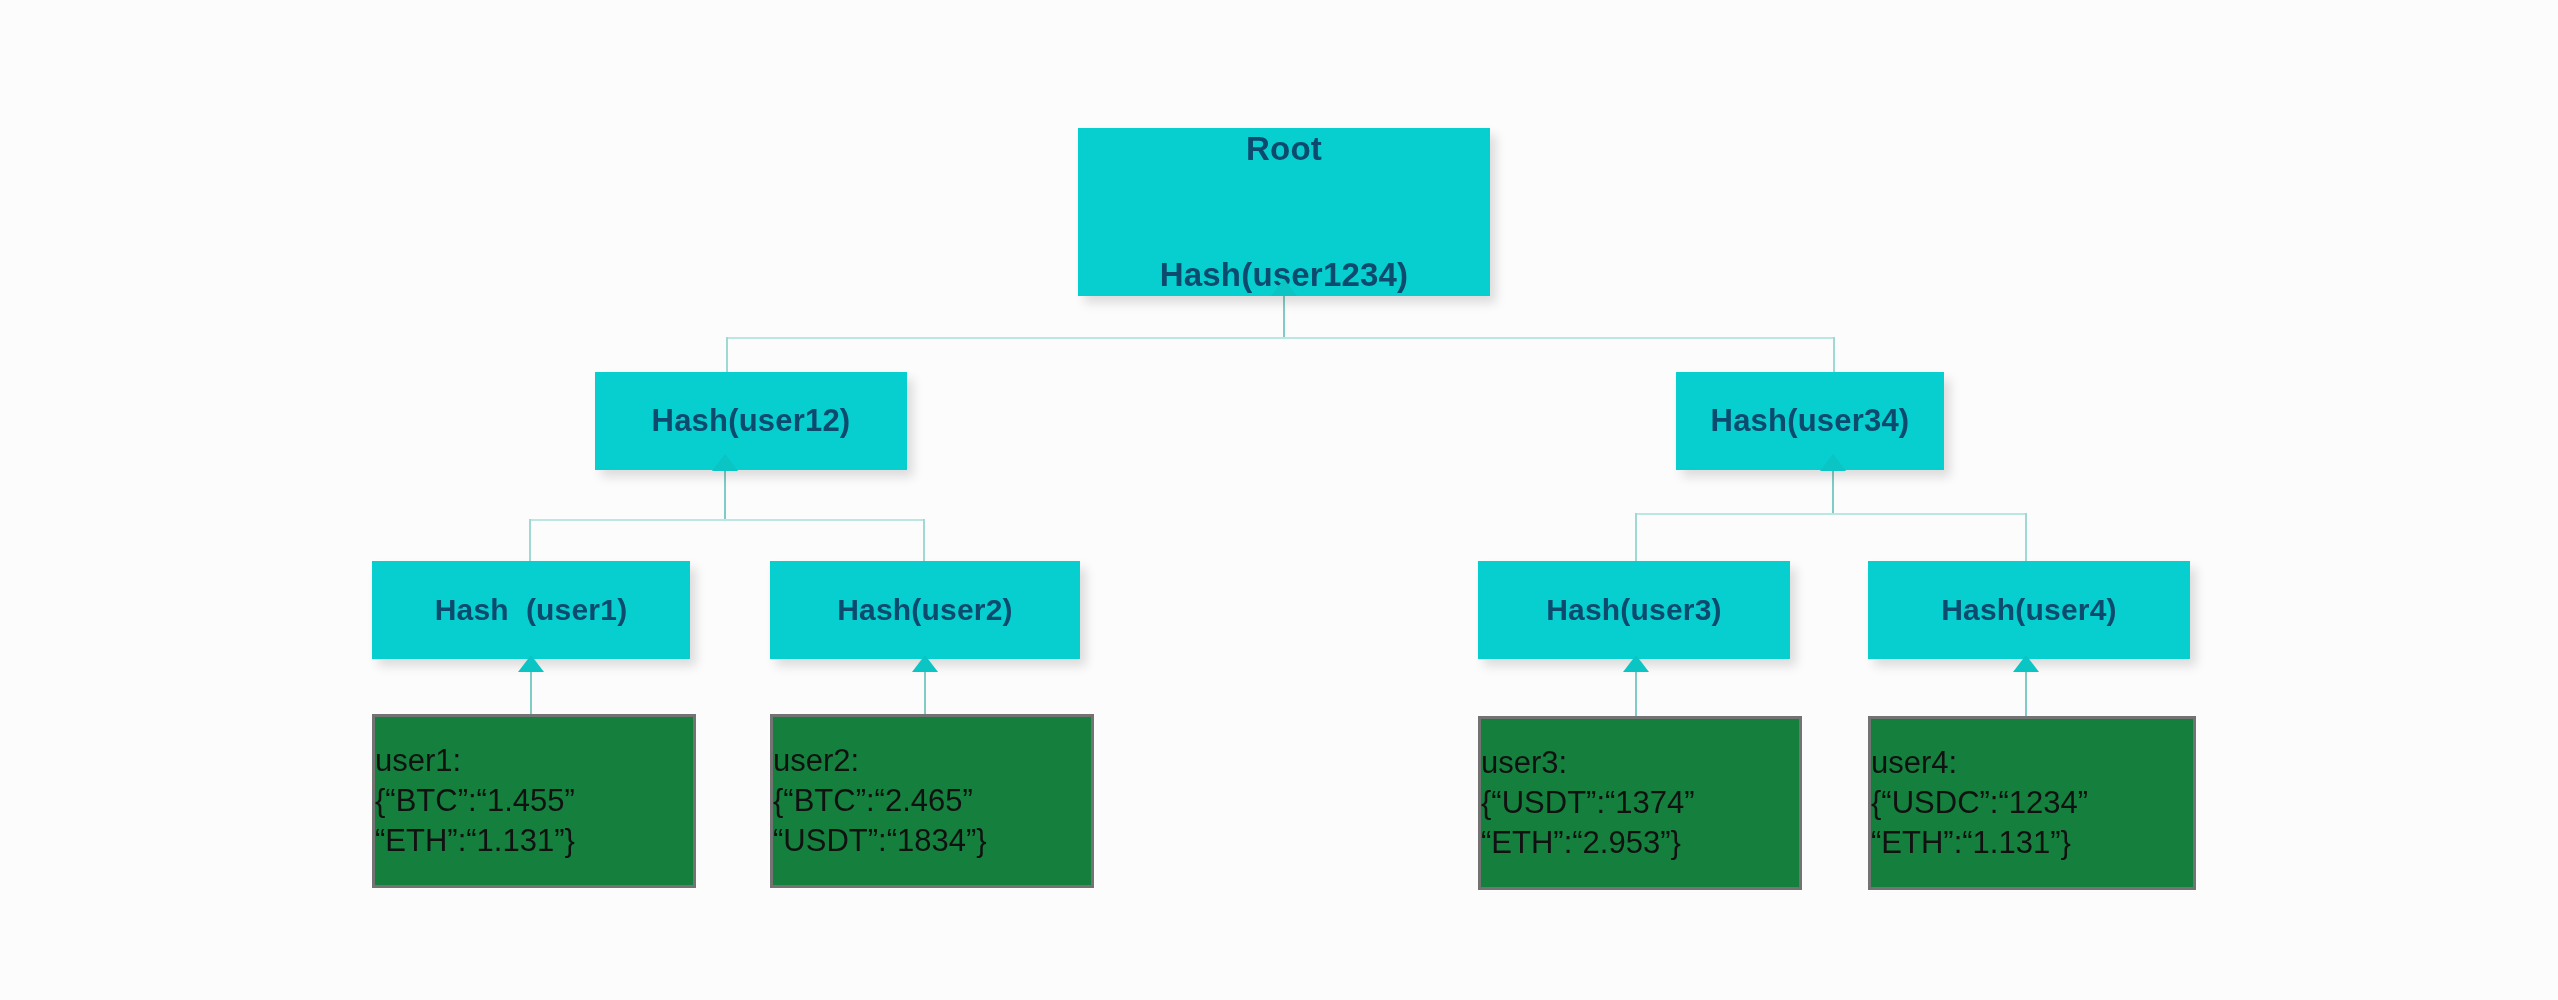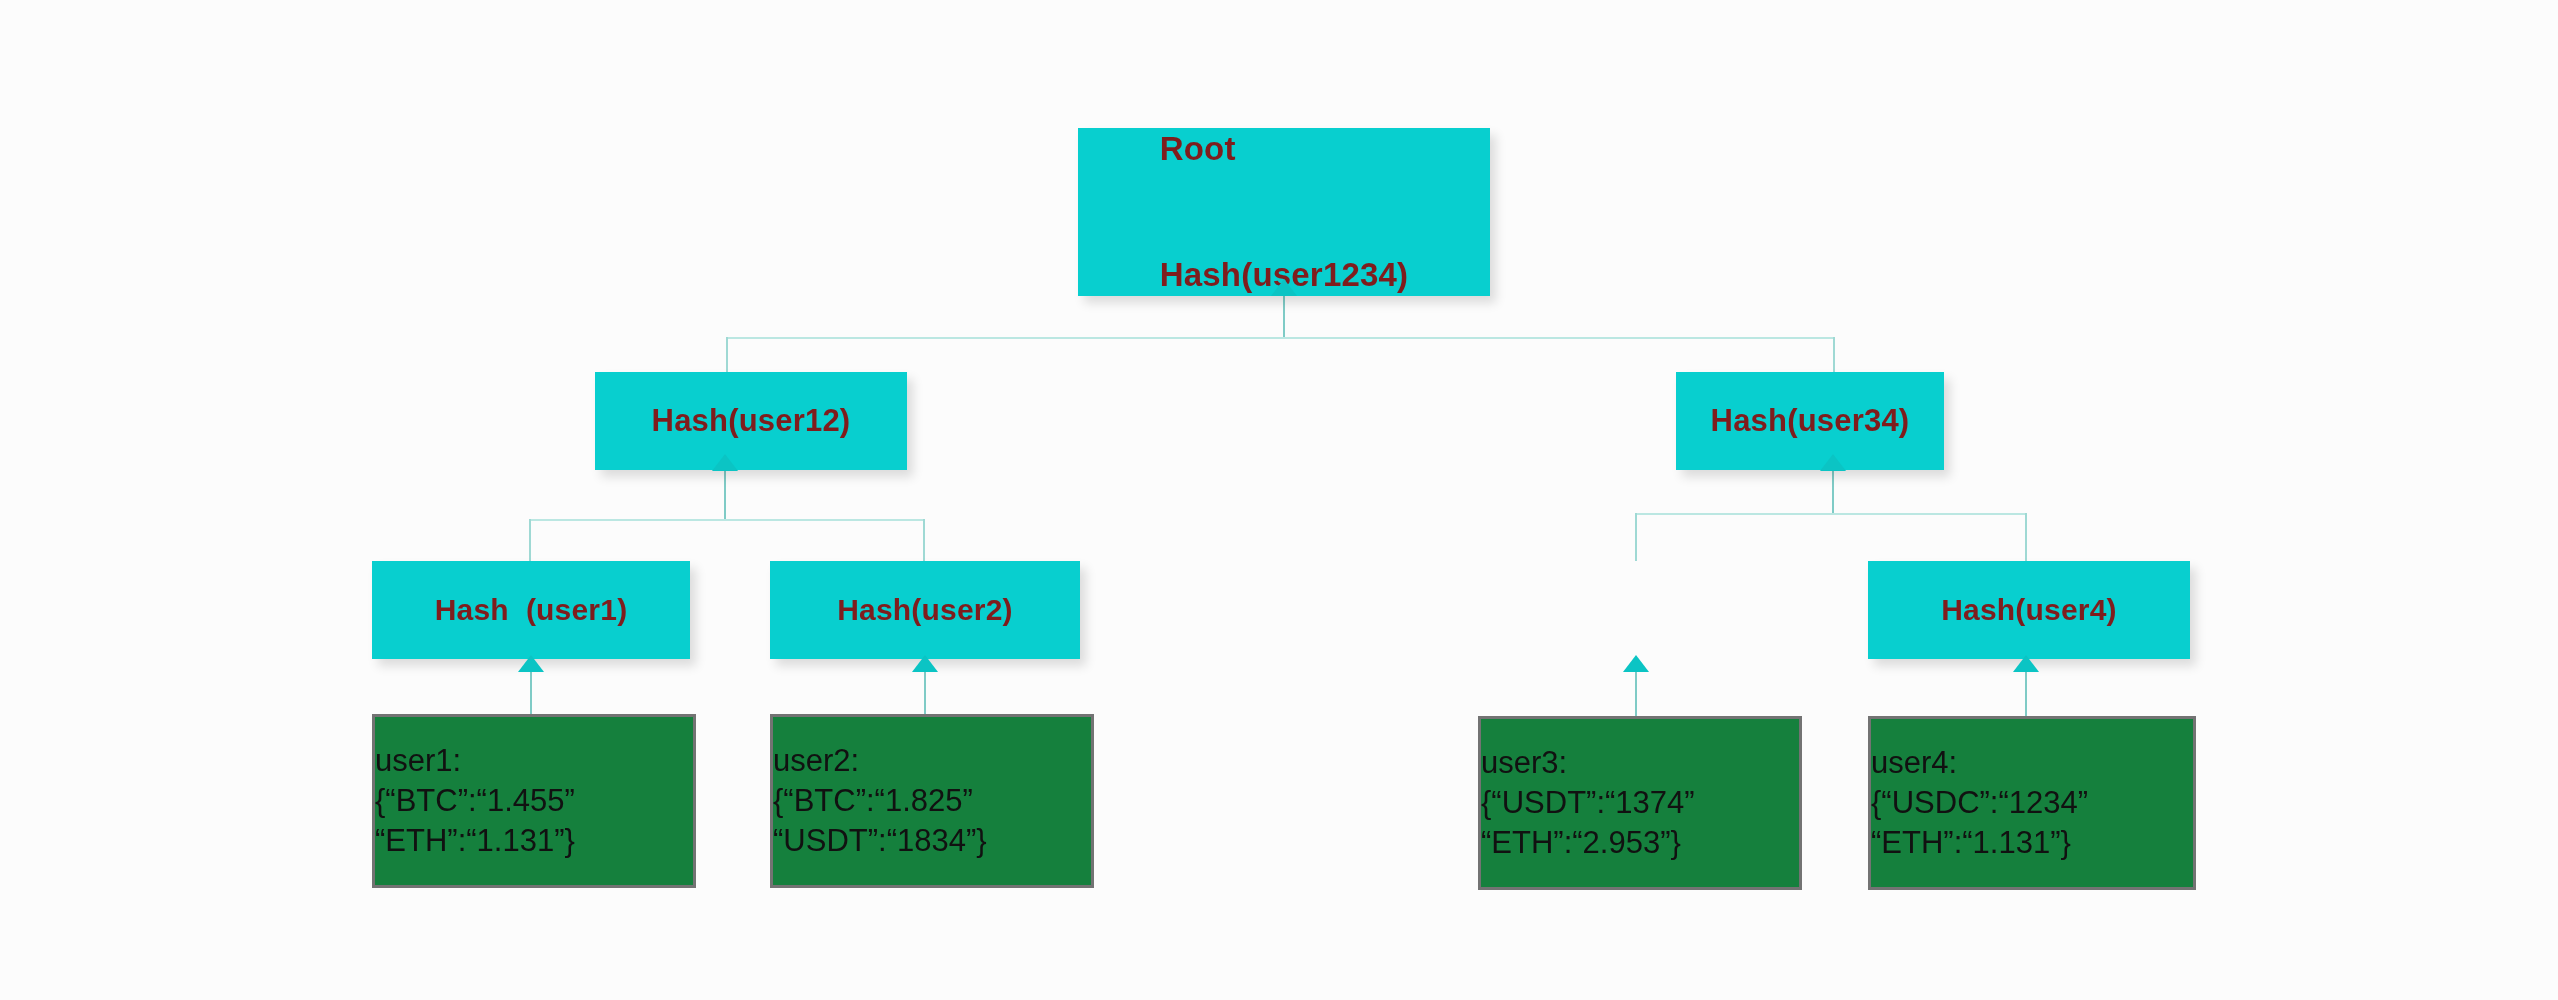--- a/index.html
+++ b/index.html
@@ -10,21 +10,22 @@
     overflow:hidden;
   }
   #stage{position:relative;width:2558px;height:1000px;}
 
   
   .node{
     position:absolute;
     background:#08CFCF;
     box-shadow:6px 7px 10px rgba(0,0,0,0.13);
     display:flex;align-items:center;justify-content:center;
-    color:#7f1d1d;
+    text-align:center;
+    color:#0c4a6e;
     font-weight:bold;
     letter-spacing:0.2px;
     white-space:pre;
     line-height:1.28;
     z-index:3;
   }
   .node.root{font-size:33px;}
   .node.mid{font-size:31px;}
   .node.leafhash{font-size:30px;}
 
@@ -97,20 +98,23 @@
   <div class="vline" style="left:2025px;top:513px;height:48px;"></div>
 
   <div class="node leafhash" style="left:372px;top:561px;width:318px;height:98px;">
     <span>Hash  (user1)</span>
   </div>
 
   <div class="node leafhash" style="left:770px;top:561px;width:310px;height:98px;">
     <span>Hash(user2)</span>
   </div>
 
+  <div class="node leafhash" style="left:1478px;top:561px;width:312px;height:98px;">
+    <span>Hash(user3)</span>
+  </div>
 
   <div class="node leafhash" style="left:1868px;top:561px;width:322px;height:98px;">
     <span>Hash(user4)</span>
   </div>
 
   <div class="arrow" style="left:518px;top:655px;"></div>
   <div class="vline strong" style="left:530px;top:672px;height:42px;"></div>
 
   <div class="arrow" style="left:912px;top:655px;"></div>
   <div class="vline strong" style="left:924px;top:672px;height:42px;"></div>
@@ -122,21 +126,21 @@
   <div class="vline strong" style="left:2025px;top:672px;height:44px;"></div>
 
   <div class="databox" style="left:372px;top:714px;width:318px;height:168px;">
     <div>user1:</div>
     <div>{“BTC”:“1.455”</div>
     <div>“ETH”:“1.131”}</div>
   </div>
 
   <div class="databox" style="left:770px;top:714px;width:318px;height:168px;">
     <div>user2:</div>
-    <div>{“BTC”:“1.825”</div>
+    <div>{“BTC”:“2.465”</div>
     <div>“USDT”:“1834”}</div>
   </div>
 
   <div class="databox" style="left:1478px;top:716px;width:318px;height:168px;">
     <div>user3:</div>
     <div>{“USDT”:“1374”</div>
     <div>“ETH”:“2.953”}</div>
   </div>
 
   <div class="databox" style="left:1868px;top:716px;width:322px;height:168px;">

